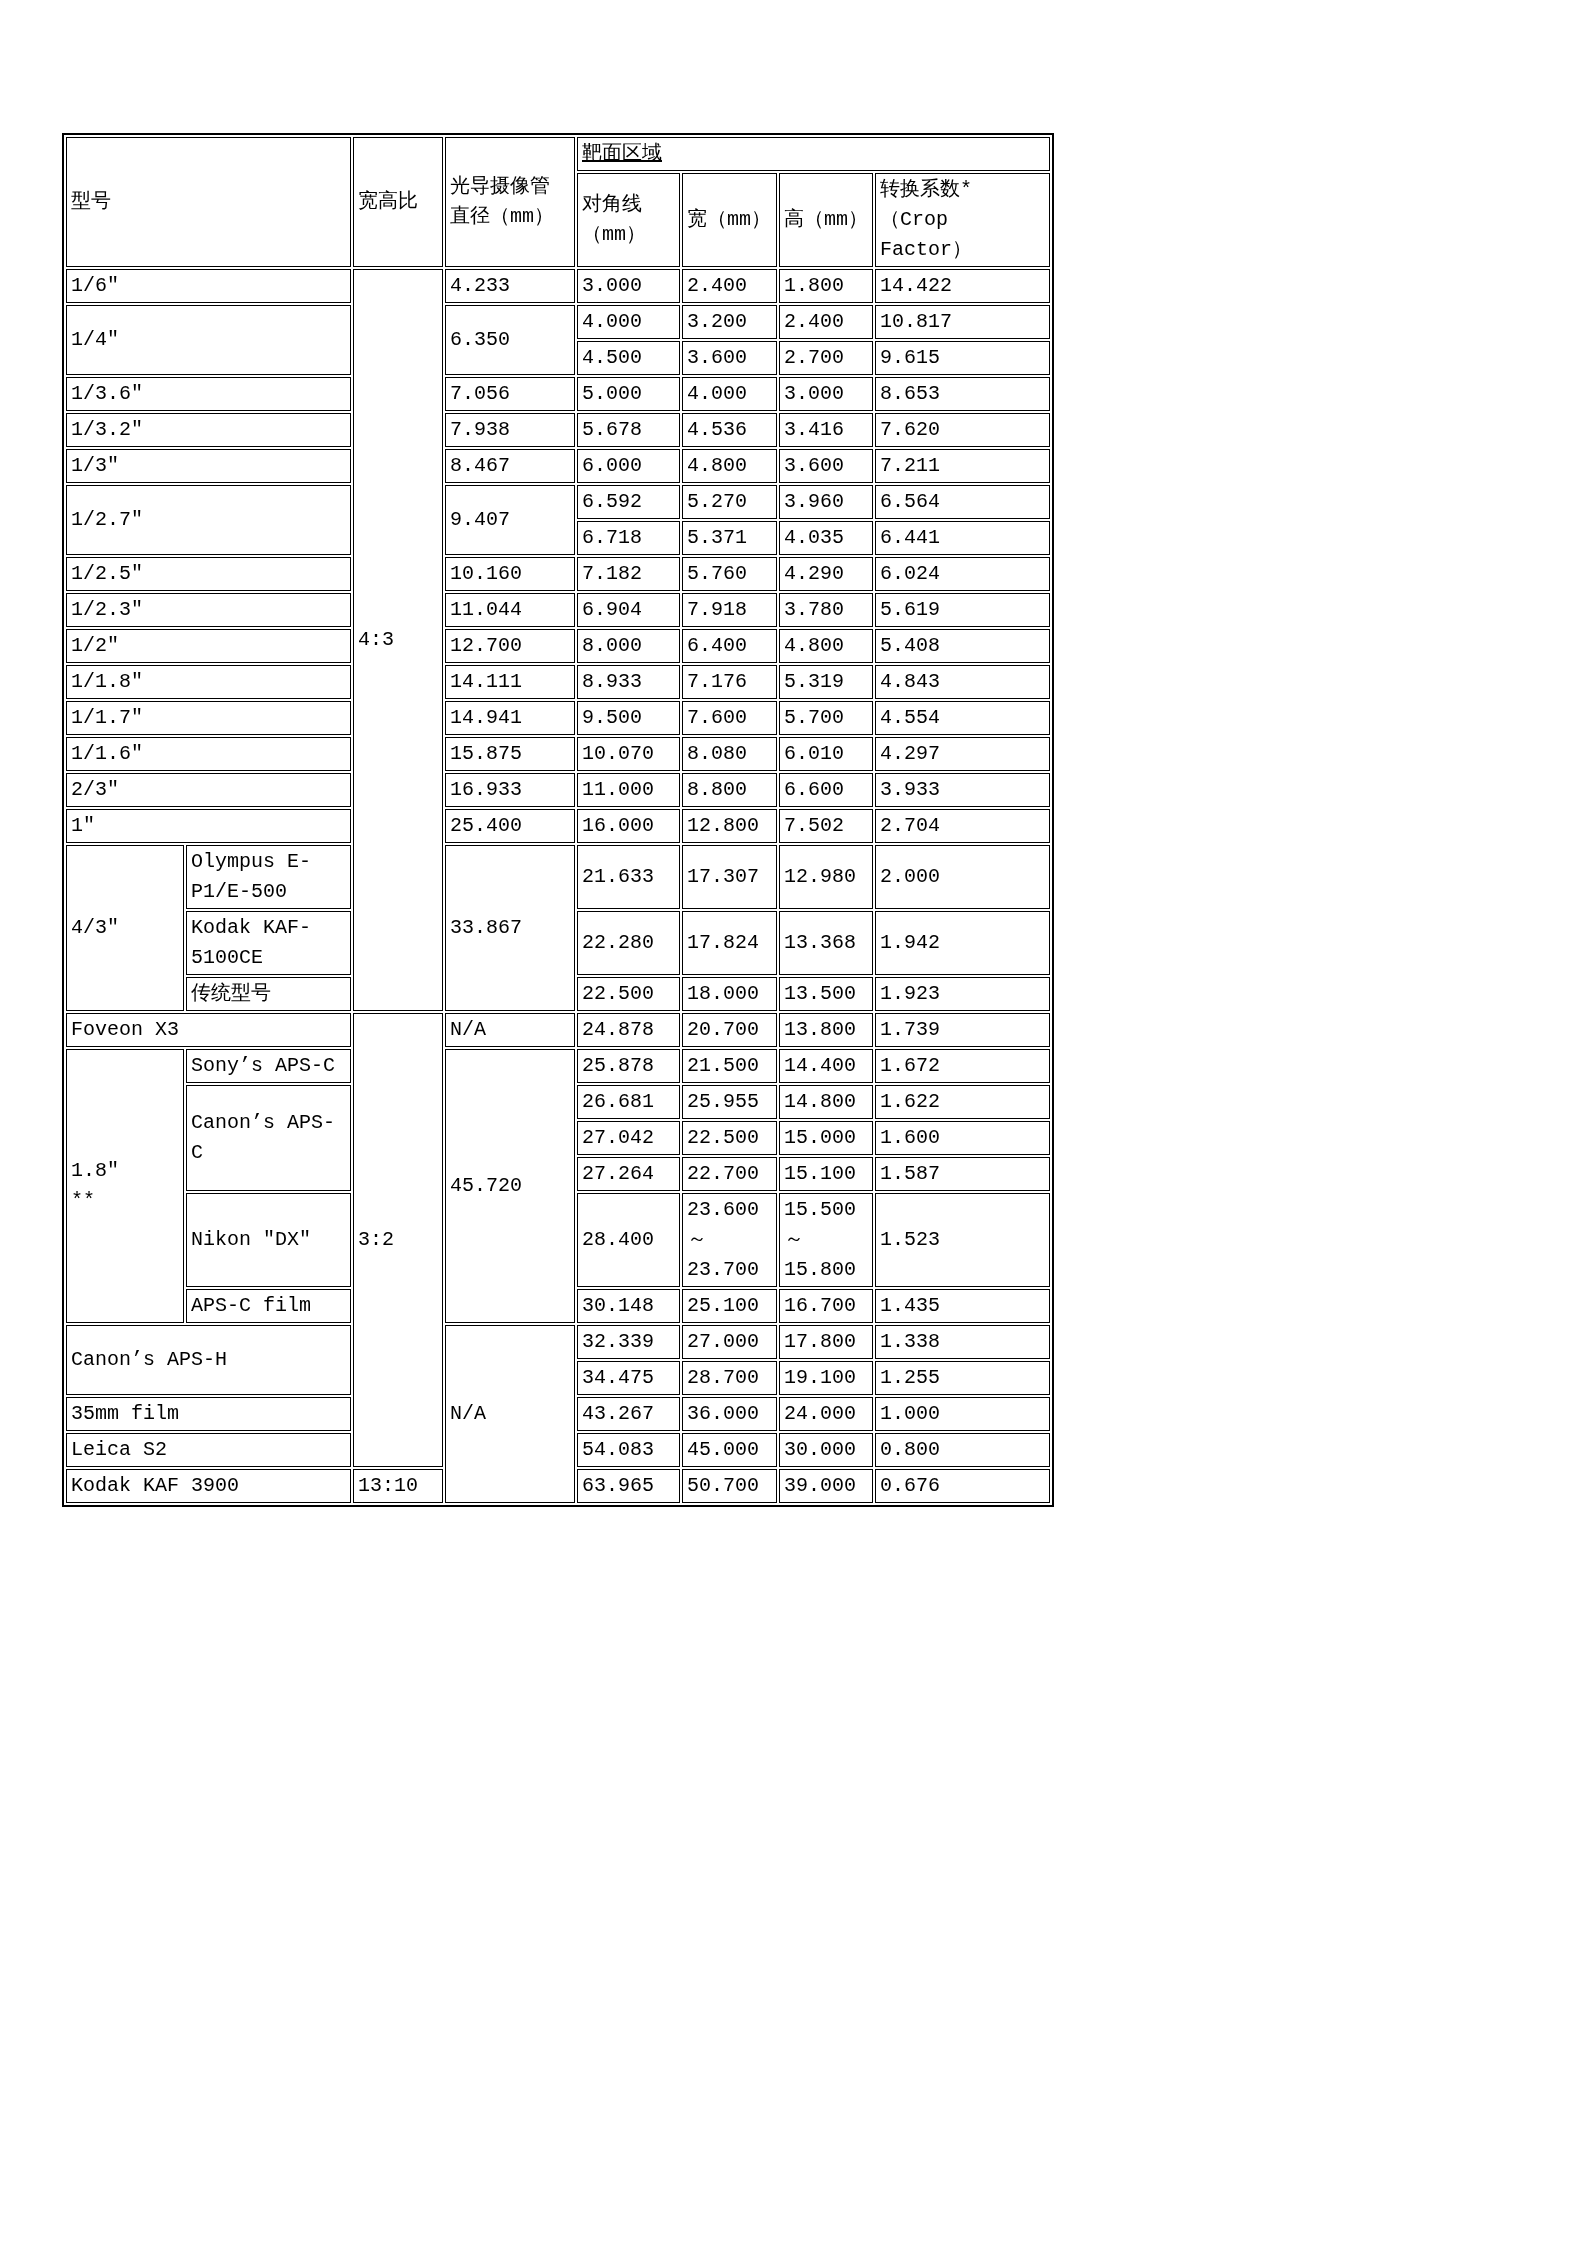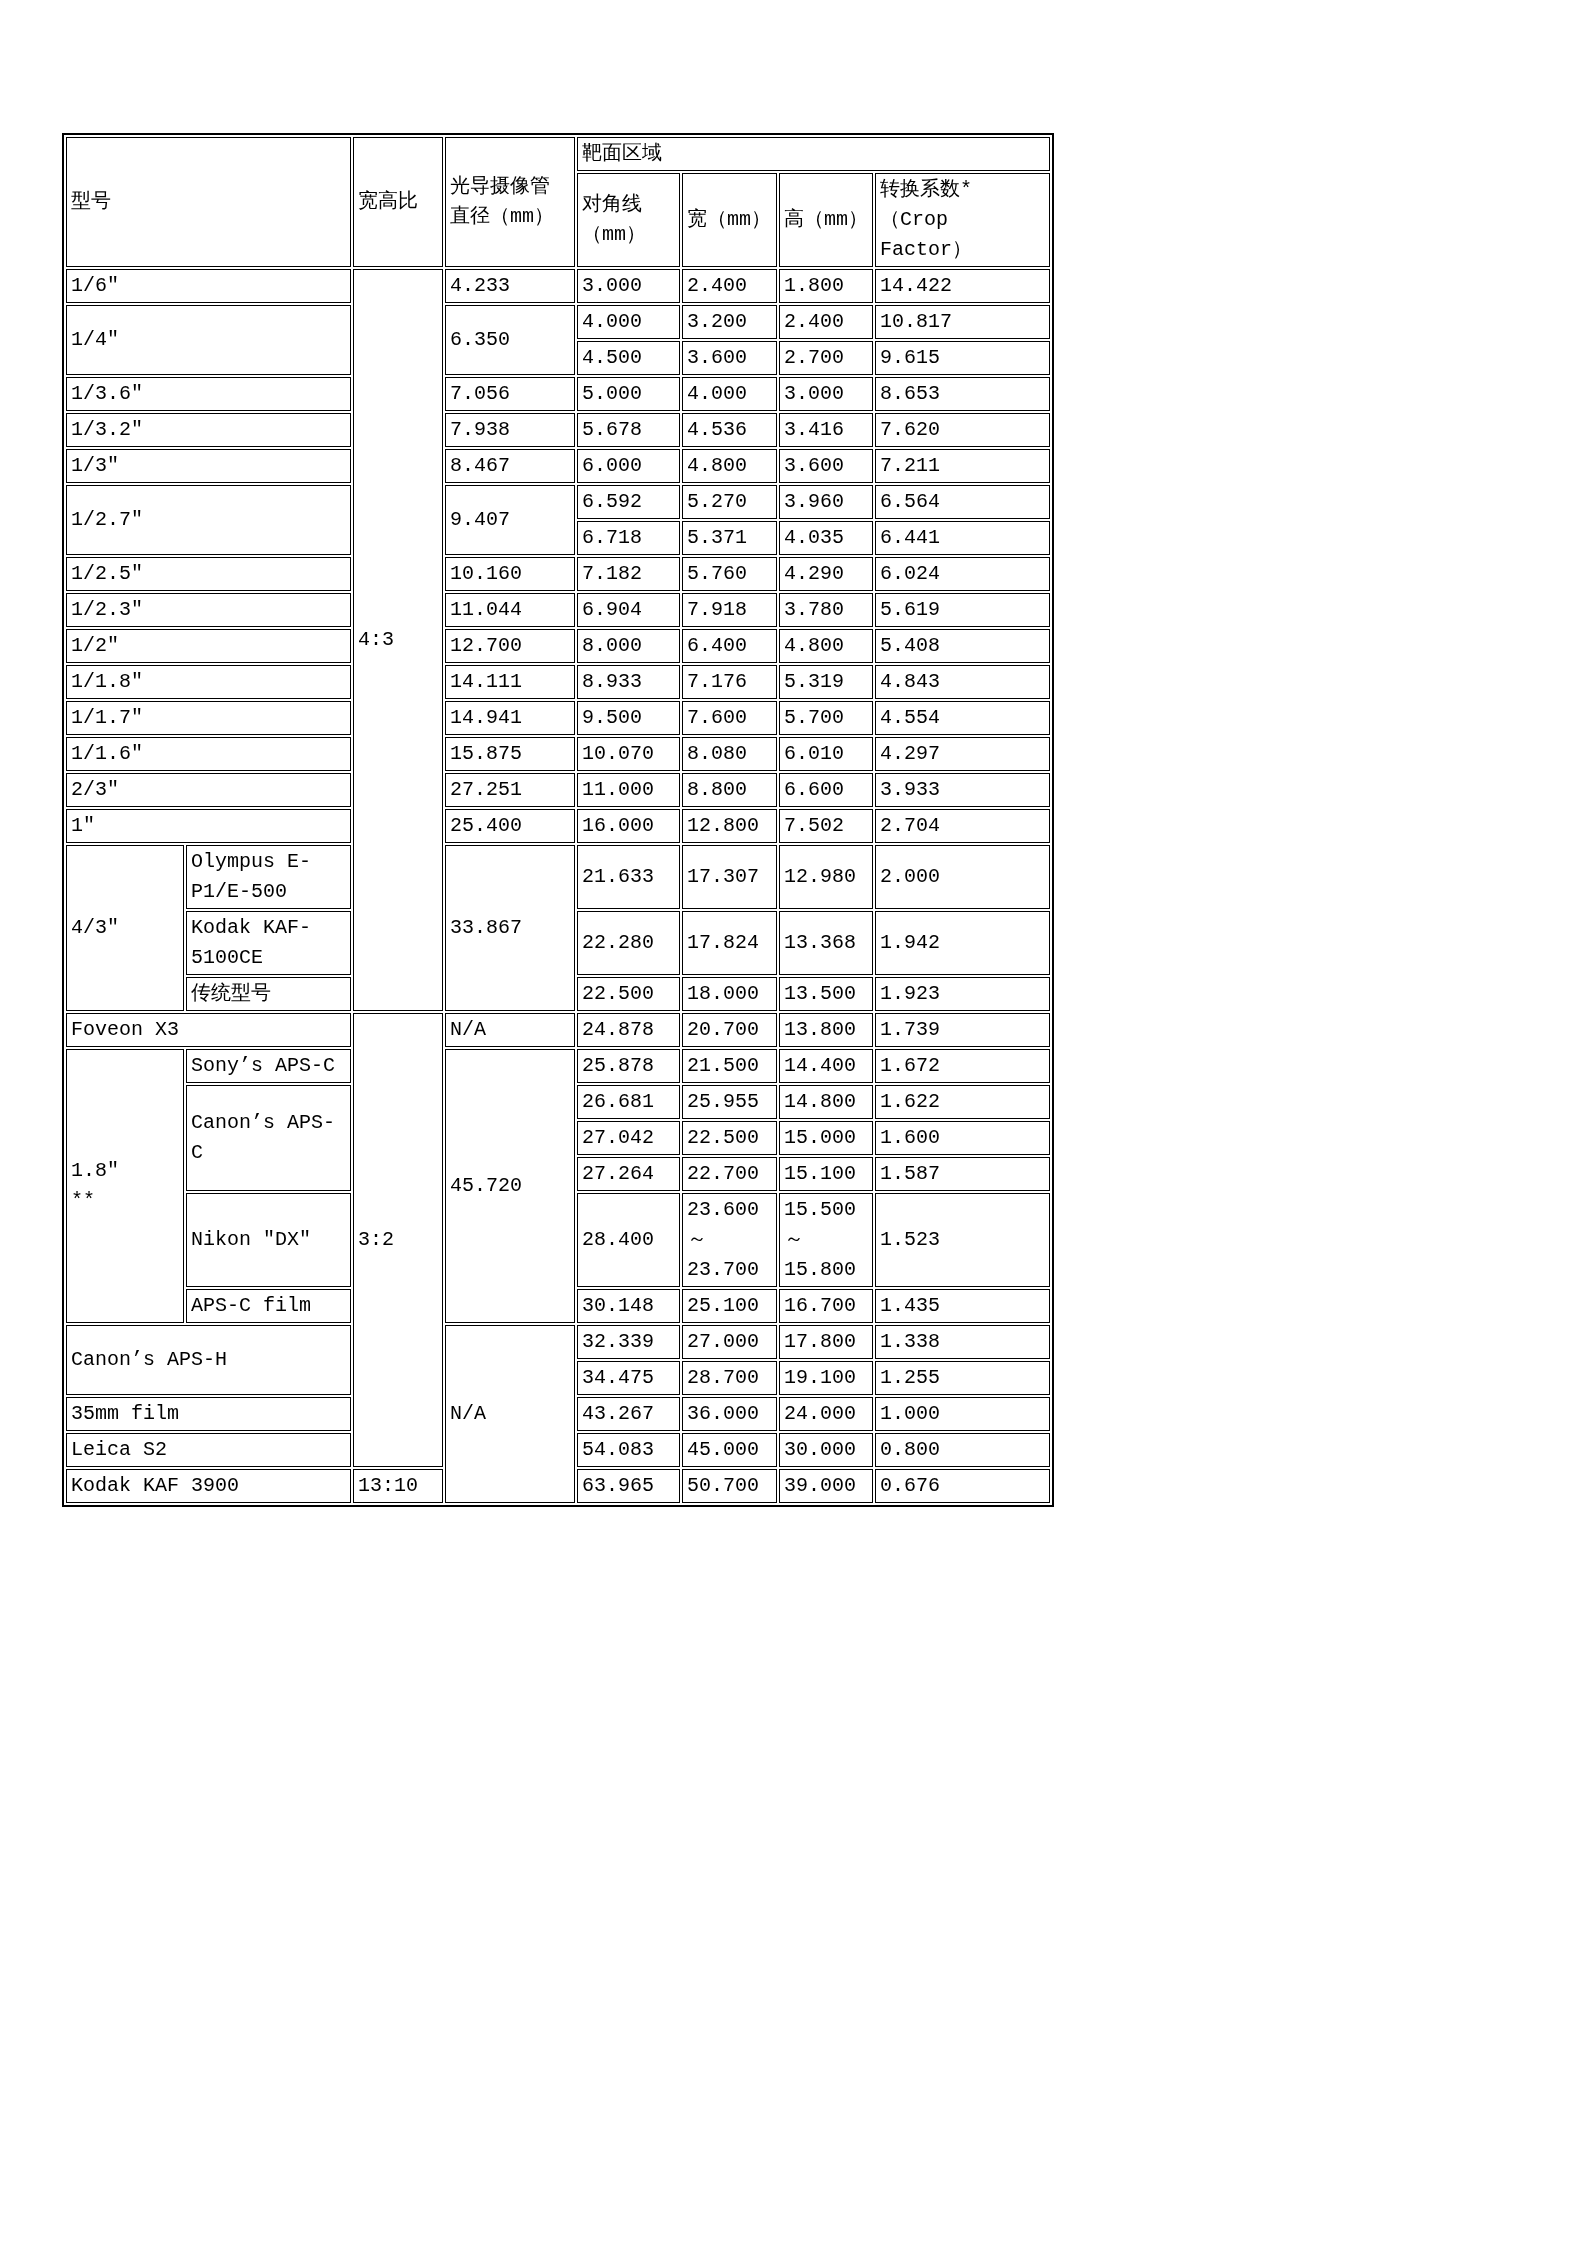--- a/index.html
+++ b/index.html
@@ -30,21 +30,21 @@
     border: 1px solid #000;
     padding: 1px 4px;
     text-align: left;
     vertical-align: middle;
     font-weight: normal;
     white-space: pre-line;
     line-height: 30px;
     overflow: hidden;
   }
   table.sensor-table td { height: 30px; }
-  th.area-hdr { height: 24px; }
+  th.area-hdr { height: 24px; text-decoration: underline; }
   tr.hdr2 th { height: 60px; }
 </style>
 </head>
 <body>
 
 <div class="table-wrap">
   <table class="sensor-table">
     <colgroup>
       <col style="width:118px">
       <col style="width:165px">
@@ -177,21 +177,21 @@
       <tr>
         <td colspan="2">1/1.6″</td>
         <td>15.875</td>
         <td>10.070</td>
         <td>8.080</td>
         <td>6.010</td>
         <td>4.297</td>
       </tr>
       <tr>
         <td colspan="2">2/3″</td>
-        <td>27.251</td>
+        <td>16.933</td>
         <td>11.000</td>
         <td>8.800</td>
         <td>6.600</td>
         <td>3.933</td>
       </tr>
       <tr>
         <td colspan="2">1″</td>
         <td>25.400</td>
         <td>16.000</td>
         <td>12.800</td>

